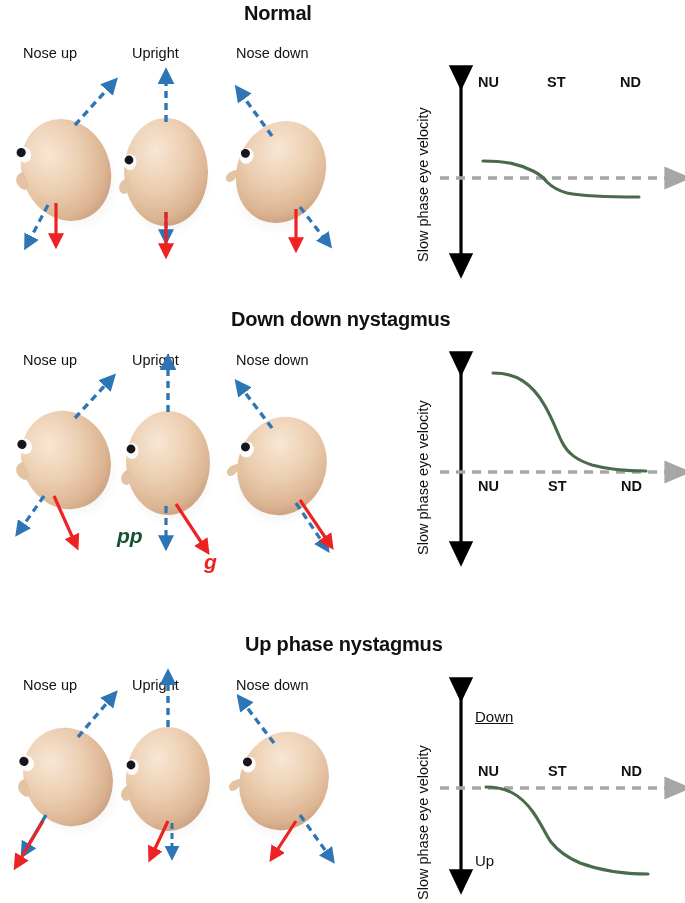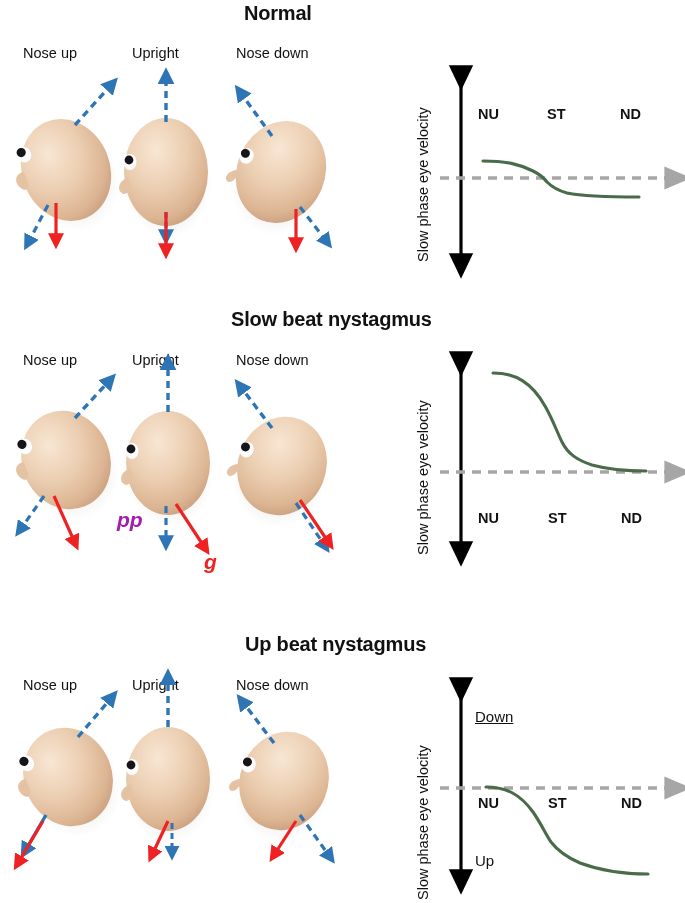--- a/index.html
+++ b/index.html
@@ -29,21 +29,21 @@
   .chart{position:absolute;}
   .chartsvg{position:absolute;left:0;top:0;}
 
   .axis-caption{
     position:absolute;
     font-size:14.5px;color:#111111;white-space:nowrap;
     transform-origin:0 0;
   }
   .tick-label{
     position:absolute;
-    font-size:14.5px;font-weight:bold;color:#111111;white-space:nowrap;margin-top:32px;
+    font-size:14.5px;font-weight:bold;color:#111111;white-space:nowrap;
   }
   .dir-label{
     position:absolute;
     font-size:15px;color:#111111;white-space:nowrap;
   }
   .vec-label{
     position:absolute;
     font-size:21px;font-weight:bold;font-style:italic;white-space:nowrap;
   }
 </style>
@@ -141,21 +141,21 @@
 
     <div class="tick-label" style="left:58px;top:14px;">NU</div>
     <div class="tick-label" style="left:127px;top:14px;">ST</div>
     <div class="tick-label" style="left:200px;top:14px;">ND</div>
   </div>
   <div class="axis-caption" style="left:415px;top:262px;transform:rotate(-90deg);">Slow phase eye velocity</div>
 </div>
 
 <div class="panel" id="panel-downbeat">
 
-  <div class="panel-title" style="left:231px;top:8px;">Slow beat nystagmus</div>
+  <div class="panel-title" style="left:231px;top:8px;">Down down nystagmus</div>
 
   <div class="pose-label" style="left:23px;top:52px;">Nose up</div>
   <div class="pose-label" style="left:132px;top:52px;">Upright</div>
   <div class="pose-label" style="left:236px;top:52px;">Nose down</div>
 
   <div class="heads">
     <svg class="headsvg" width="400" height="315" viewBox="0 0 400 315">
       <defs>
         <radialGradient id="skinB" cx="38%" cy="30%" r="78%">
           <stop offset="0%" stop-color="#f8e6d4"></stop>
@@ -203,21 +203,21 @@
         <path d="M-40,14 C-50,18 -52,28 -45,29 C-41,28 -39,22 -39,18 z" fill="#e3c3a3"></path>
         <ellipse cx="-39" cy="-2" rx="7" ry="8" fill="#fdfdfd"></ellipse>
         <circle cx="-41" cy="-4" r="4.5" fill="#16161a"></circle>
       </g>
       <line x1="272" y1="128" x2="240" y2="86" stroke="#2e75b6" stroke-width="3.4" stroke-dasharray="7,5" marker-end="url(#bluehead2)"></line>
       <line x1="296" y1="203" x2="325" y2="246" stroke="#2e75b6" stroke-width="3.2" stroke-dasharray="7,5" marker-end="url(#bluehead2)"></line>
       <line x1="300" y1="200" x2="329" y2="243" stroke="#ee2222" stroke-width="3.2" marker-end="url(#redhead2)"></line>
     </svg>
   </div>
 
-  <div class="vec-label" style="left:117px;top:208px;color:#a21caf;">pp</div>
+  <div class="vec-label" style="left:117px;top:224px;color:#14532d;">pp</div>
   <div class="vec-label" style="left:204px;top:250px;color:#ee2222;">g</div>
 
   <div class="chart" style="left:420px;top:50px;width:265px;height:250px;">
     <svg class="chartsvg" width="265" height="250" viewBox="0 0 265 250">
       <defs>
         <marker id="gy2" markerWidth="8" markerHeight="8" refX="4" refY="4" orient="auto">
           <path d="M0,0.6 L8,4 L0,7.4 z" fill="#a6a6a6"></path>
         </marker>
         <marker id="bk2s" markerWidth="8" markerHeight="8" refX="6.5" refY="4" orient="auto">
           <path d="M0,0.2 L8,4 L0,7.8 z" fill="#000000"></path>
@@ -231,21 +231,21 @@
 
     <div class="tick-label" style="left:58px;top:128px;">NU</div>
     <div class="tick-label" style="left:128px;top:128px;">ST</div>
     <div class="tick-label" style="left:201px;top:128px;">ND</div>
   </div>
   <div class="axis-caption" style="left:415px;top:255px;transform:rotate(-90deg);">Slow phase eye velocity</div>
 </div>
 
 <div class="panel" id="panel-upbeat">
 
-  <div class="panel-title" style="left:245px;top:18px;">Up beat nystagmus</div>
+  <div class="panel-title" style="left:245px;top:18px;">Up phase nystagmus</div>
 
   <div class="pose-label" style="left:23px;top:62px;">Nose up</div>
   <div class="pose-label" style="left:132px;top:62px;">Upright</div>
   <div class="pose-label" style="left:236px;top:62px;">Nose down</div>
 
   <div class="heads">
     <svg class="headsvg" width="400" height="288" viewBox="0 0 400 288">
       <defs>
         <radialGradient id="skinC" cx="38%" cy="30%" r="78%">
           <stop offset="0%" stop-color="#f8e6d4"></stop>

